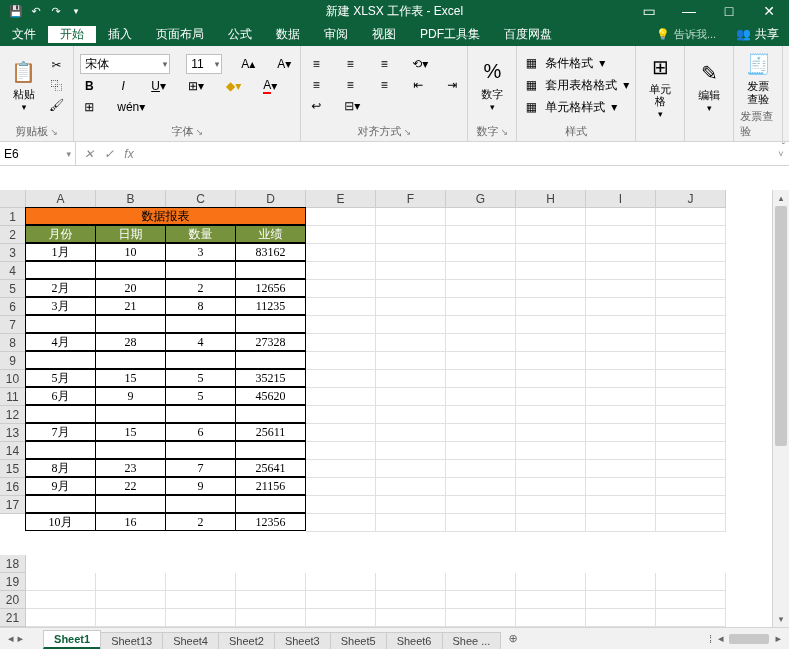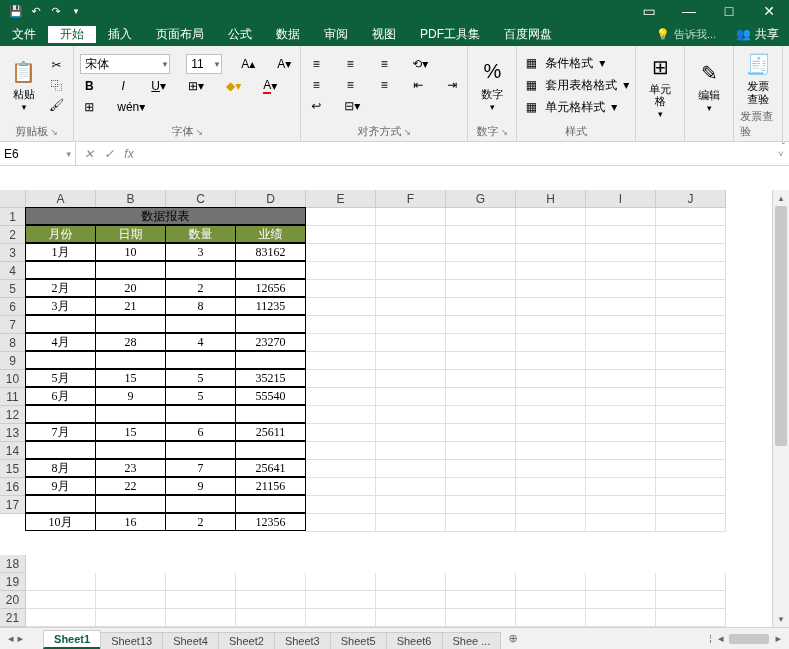--- a/index.html
+++ b/index.html
@@ -46,21 +46,21 @@
 .fxbtns span { width: 18px; text-align: center; cursor: pointer; font-style: italic; }
 .fxinput { flex: 1; padding: 0 4px; }
 
 
 .gridwrap { position: absolute; top: 190px; left: 0; right: 0; bottom: 22px; overflow: hidden; background: #fff; }
 .grid { display: grid; font-size: 12px; }
 .hdr, .rowhdr { background: #e6e6e6; border-right: 1px solid #ccc; border-bottom: 1px solid #ccc; text-align: center; font-size: 12px; color: #444; display: flex; align-items: center; justify-content: center; }
 .corner { background: #e6e6e6; border-right: 1px solid #ccc; border-bottom: 1px solid #ccc; }
 .cell { border-right: 1px solid #e0e0e0; border-bottom: 1px solid #e0e0e0; height: 18px; display: flex; align-items: center; justify-content: center; padding: 0 4px; font-family: SimSun, serif; }
 .cell.tborder { border: 1px solid #000; margin: -1px 0 0 -1px; }
-.title-cell { background: #737373; font-family: Liberation Mono, monospace; }
+.title-cell { background: #f97316; font-family: Liberation Mono, monospace; }
 .header-cell { background: #76923c; color: #fff; font-family: SimSun, serif; }
 
 
 .statusbar { position: absolute; bottom: 0; left: 0; right: 0; height: 22px; background: #f1f1f1; border-top: 1px solid #d4d4d4; display: flex; align-items: center; font-size: 11px; }
 .sht-nav { display: flex; gap: 4px; padding: 0 8px; color: #666; }
 .sht-nav span { cursor: pointer; }
 .sheets { display: flex; align-items: flex-end; height: 100%; }
 .sheet { border: 1px solid #ccc; border-bottom: none; padding: 2px 10px; background: #e6e6e6; cursor: pointer; margin-right: -1px; color: #444; }
 .sheet.active { background: #fff; border-bottom: 2px solid #0d6039; color: #0d6039; font-weight: bold; margin-left: 12px; }
 .sheet-more { padding: 2px 8px; color: #666; cursor: pointer; }
@@ -72,20 +72,21 @@
 </head>
 <body>
 
 <div class="titlebar">
   <div class="qat">
     <span>💾</span>
     <span>↶</span>
     <span>↷</span>
     <span style="font-size:9px">▾</span>
   </div>
+  <div class="title">新建 XLSX 工作表 - Excel</div>
   <div class="winctrl">
     <span>▭</span>
     <span>—</span>
     <span>□</span>
     <span>✕</span>
   </div>
 </div>
 
 <div class="tabs">
   <div class="tab">文件</div>
@@ -365,21 +366,21 @@
       <div class="cell"></div>
       <div class="cell"></div>
       <div class="cell"></div>
       <div class="cell"></div>
       <div class="cell"></div>
       <div class="cell"></div>
       <div class="rowhdr" style="height: 18px;">8</div>
       <div class="cell tborder">4月</div>
       <div class="cell tborder">28</div>
       <div class="cell tborder">4</div>
-      <div class="cell tborder">23270</div>
+      <div class="cell tborder">27328</div>
       <div class="cell"></div>
       <div class="cell"></div>
       <div class="cell"></div>
       <div class="cell"></div>
       <div class="cell"></div>
       <div class="cell"></div>
       <div class="rowhdr" style="height: 18px;">9</div>
       <div class="cell tborder"></div>
       <div class="cell tborder"></div>
       <div class="cell tborder"></div>
@@ -398,21 +399,21 @@
       <div class="cell"></div>
       <div class="cell"></div>
       <div class="cell"></div>
       <div class="cell"></div>
       <div class="cell"></div>
       <div class="cell"></div>
       <div class="rowhdr" style="height: 18px;">11</div>
       <div class="cell tborder">6月</div>
       <div class="cell tborder">9</div>
       <div class="cell tborder">5</div>
-      <div class="cell tborder">55540</div>
+      <div class="cell tborder">45620</div>
       <div class="cell"></div>
       <div class="cell"></div>
       <div class="cell"></div>
       <div class="cell"></div>
       <div class="cell"></div>
       <div class="cell"></div>
       <div class="rowhdr" style="height: 18px;">12</div>
       <div class="cell tborder"></div>
       <div class="cell tborder"></div>
       <div class="cell tborder"></div>

